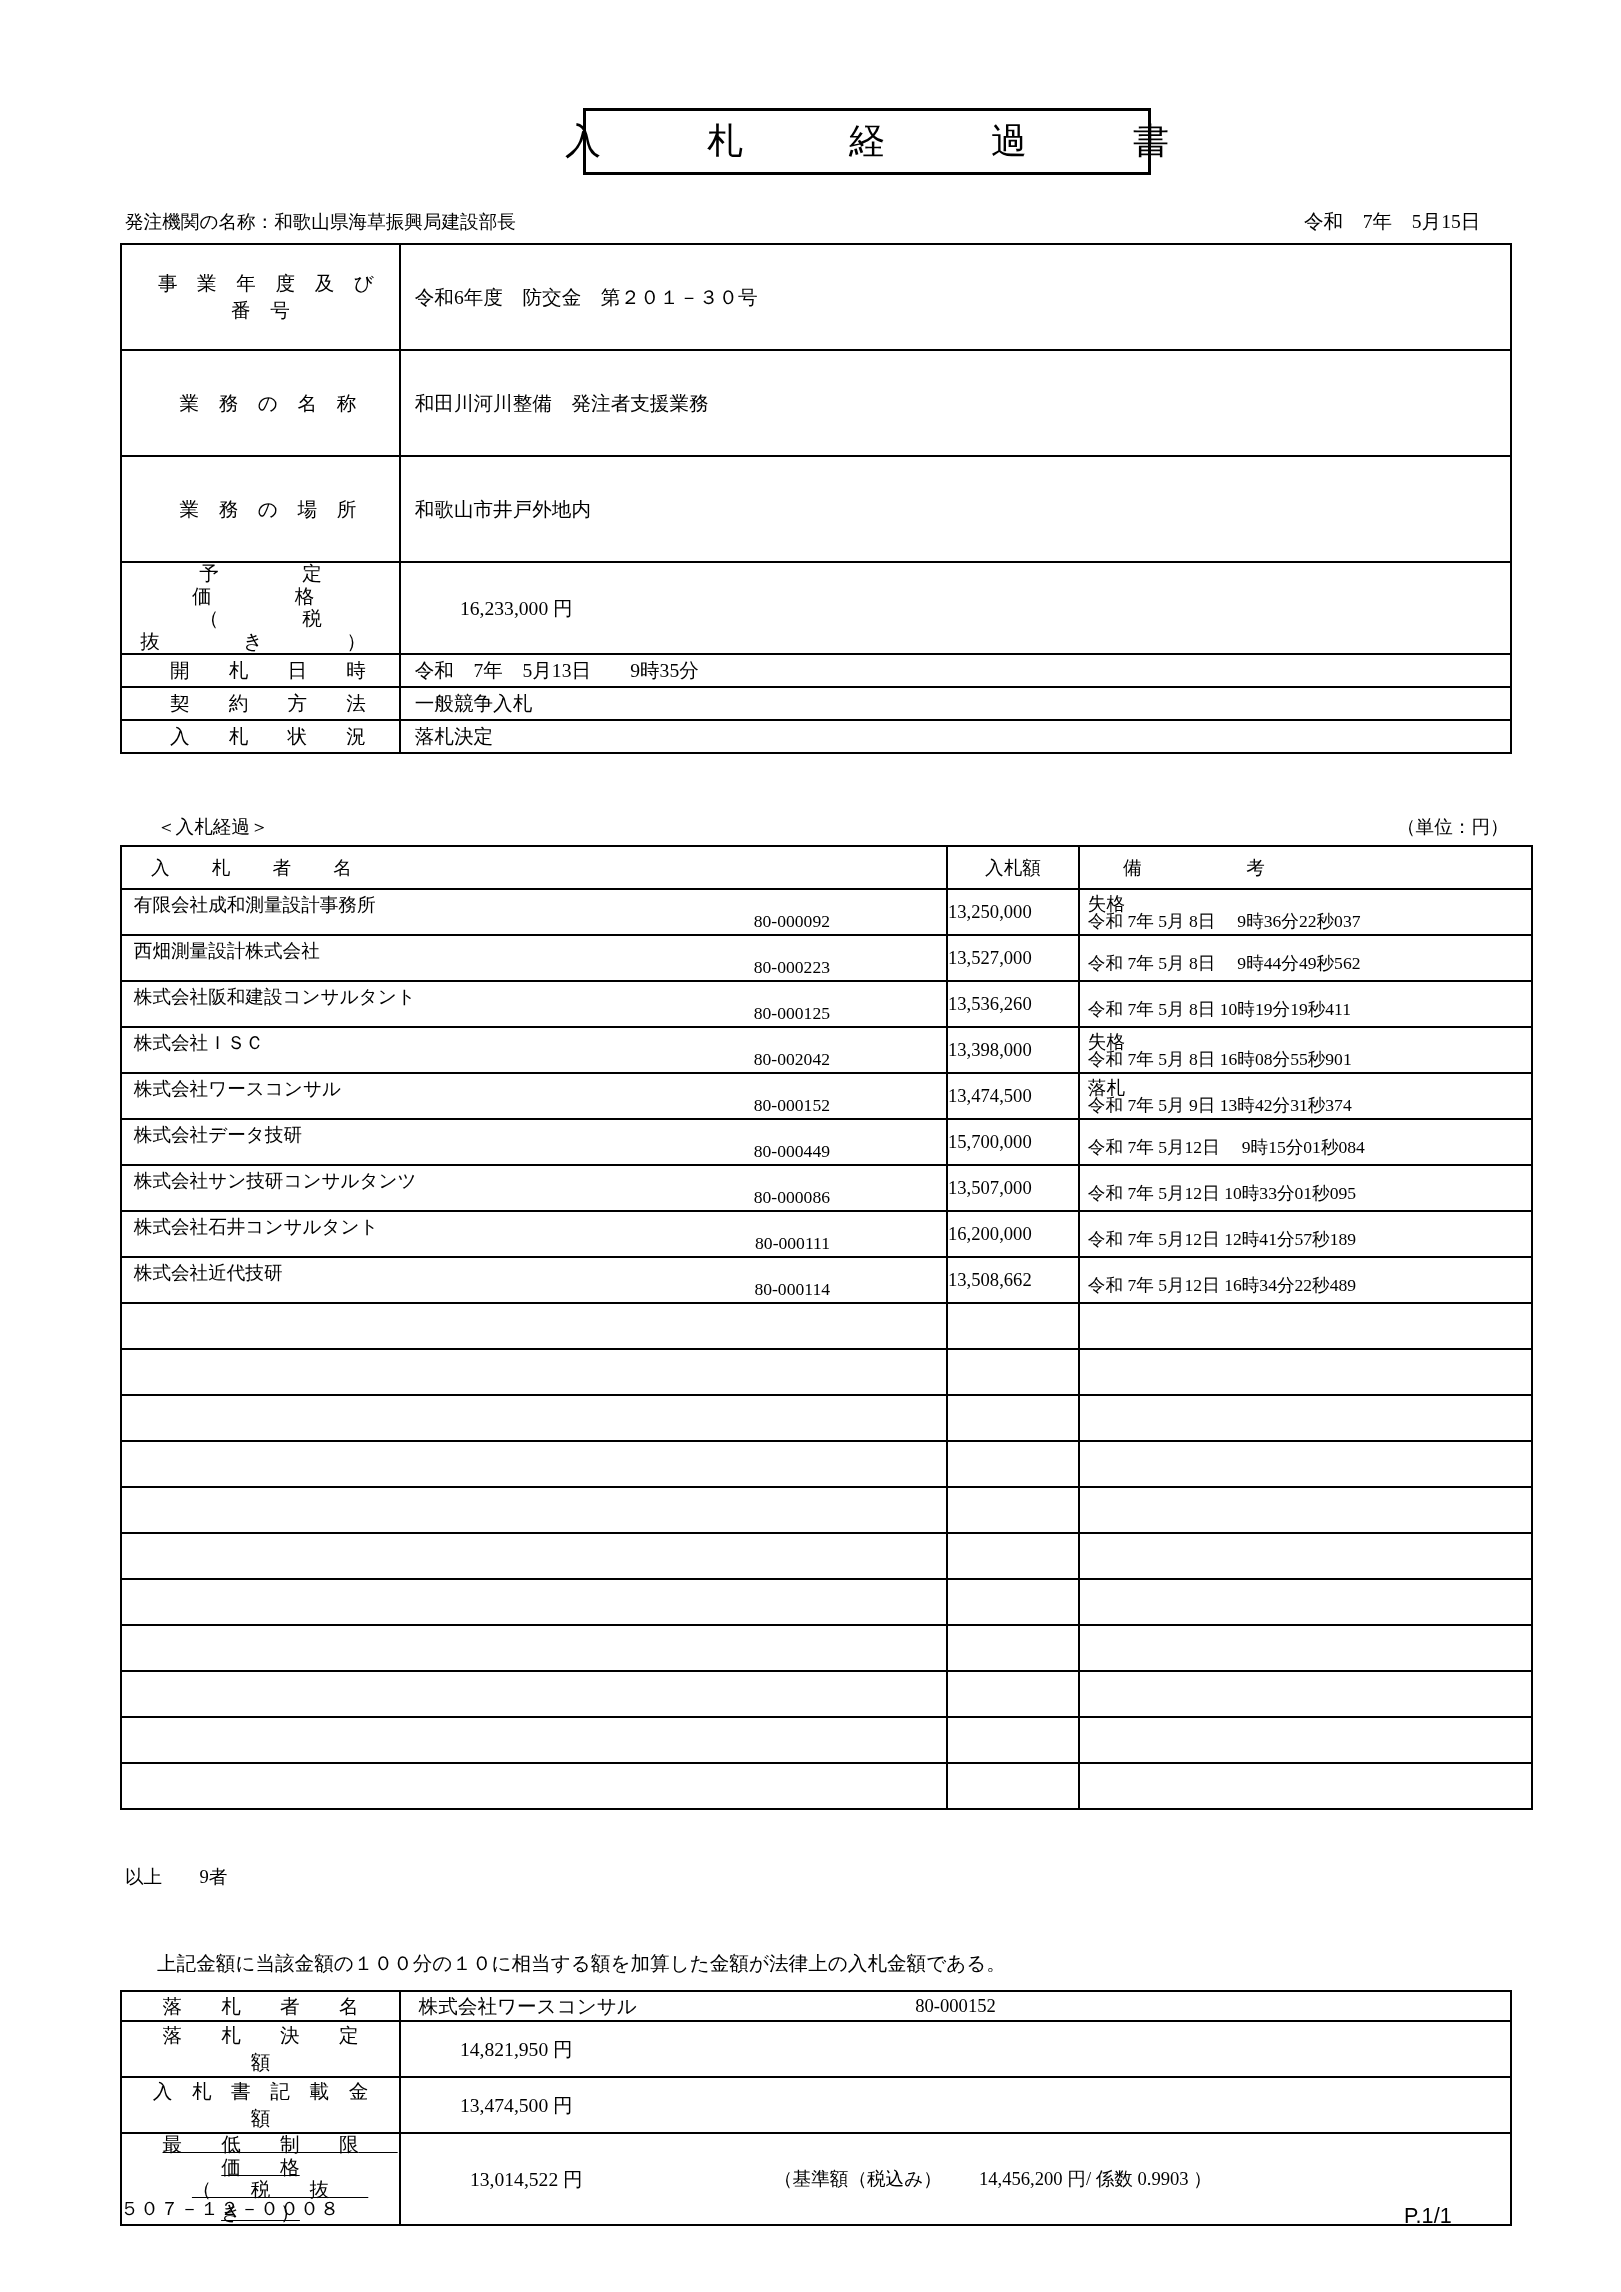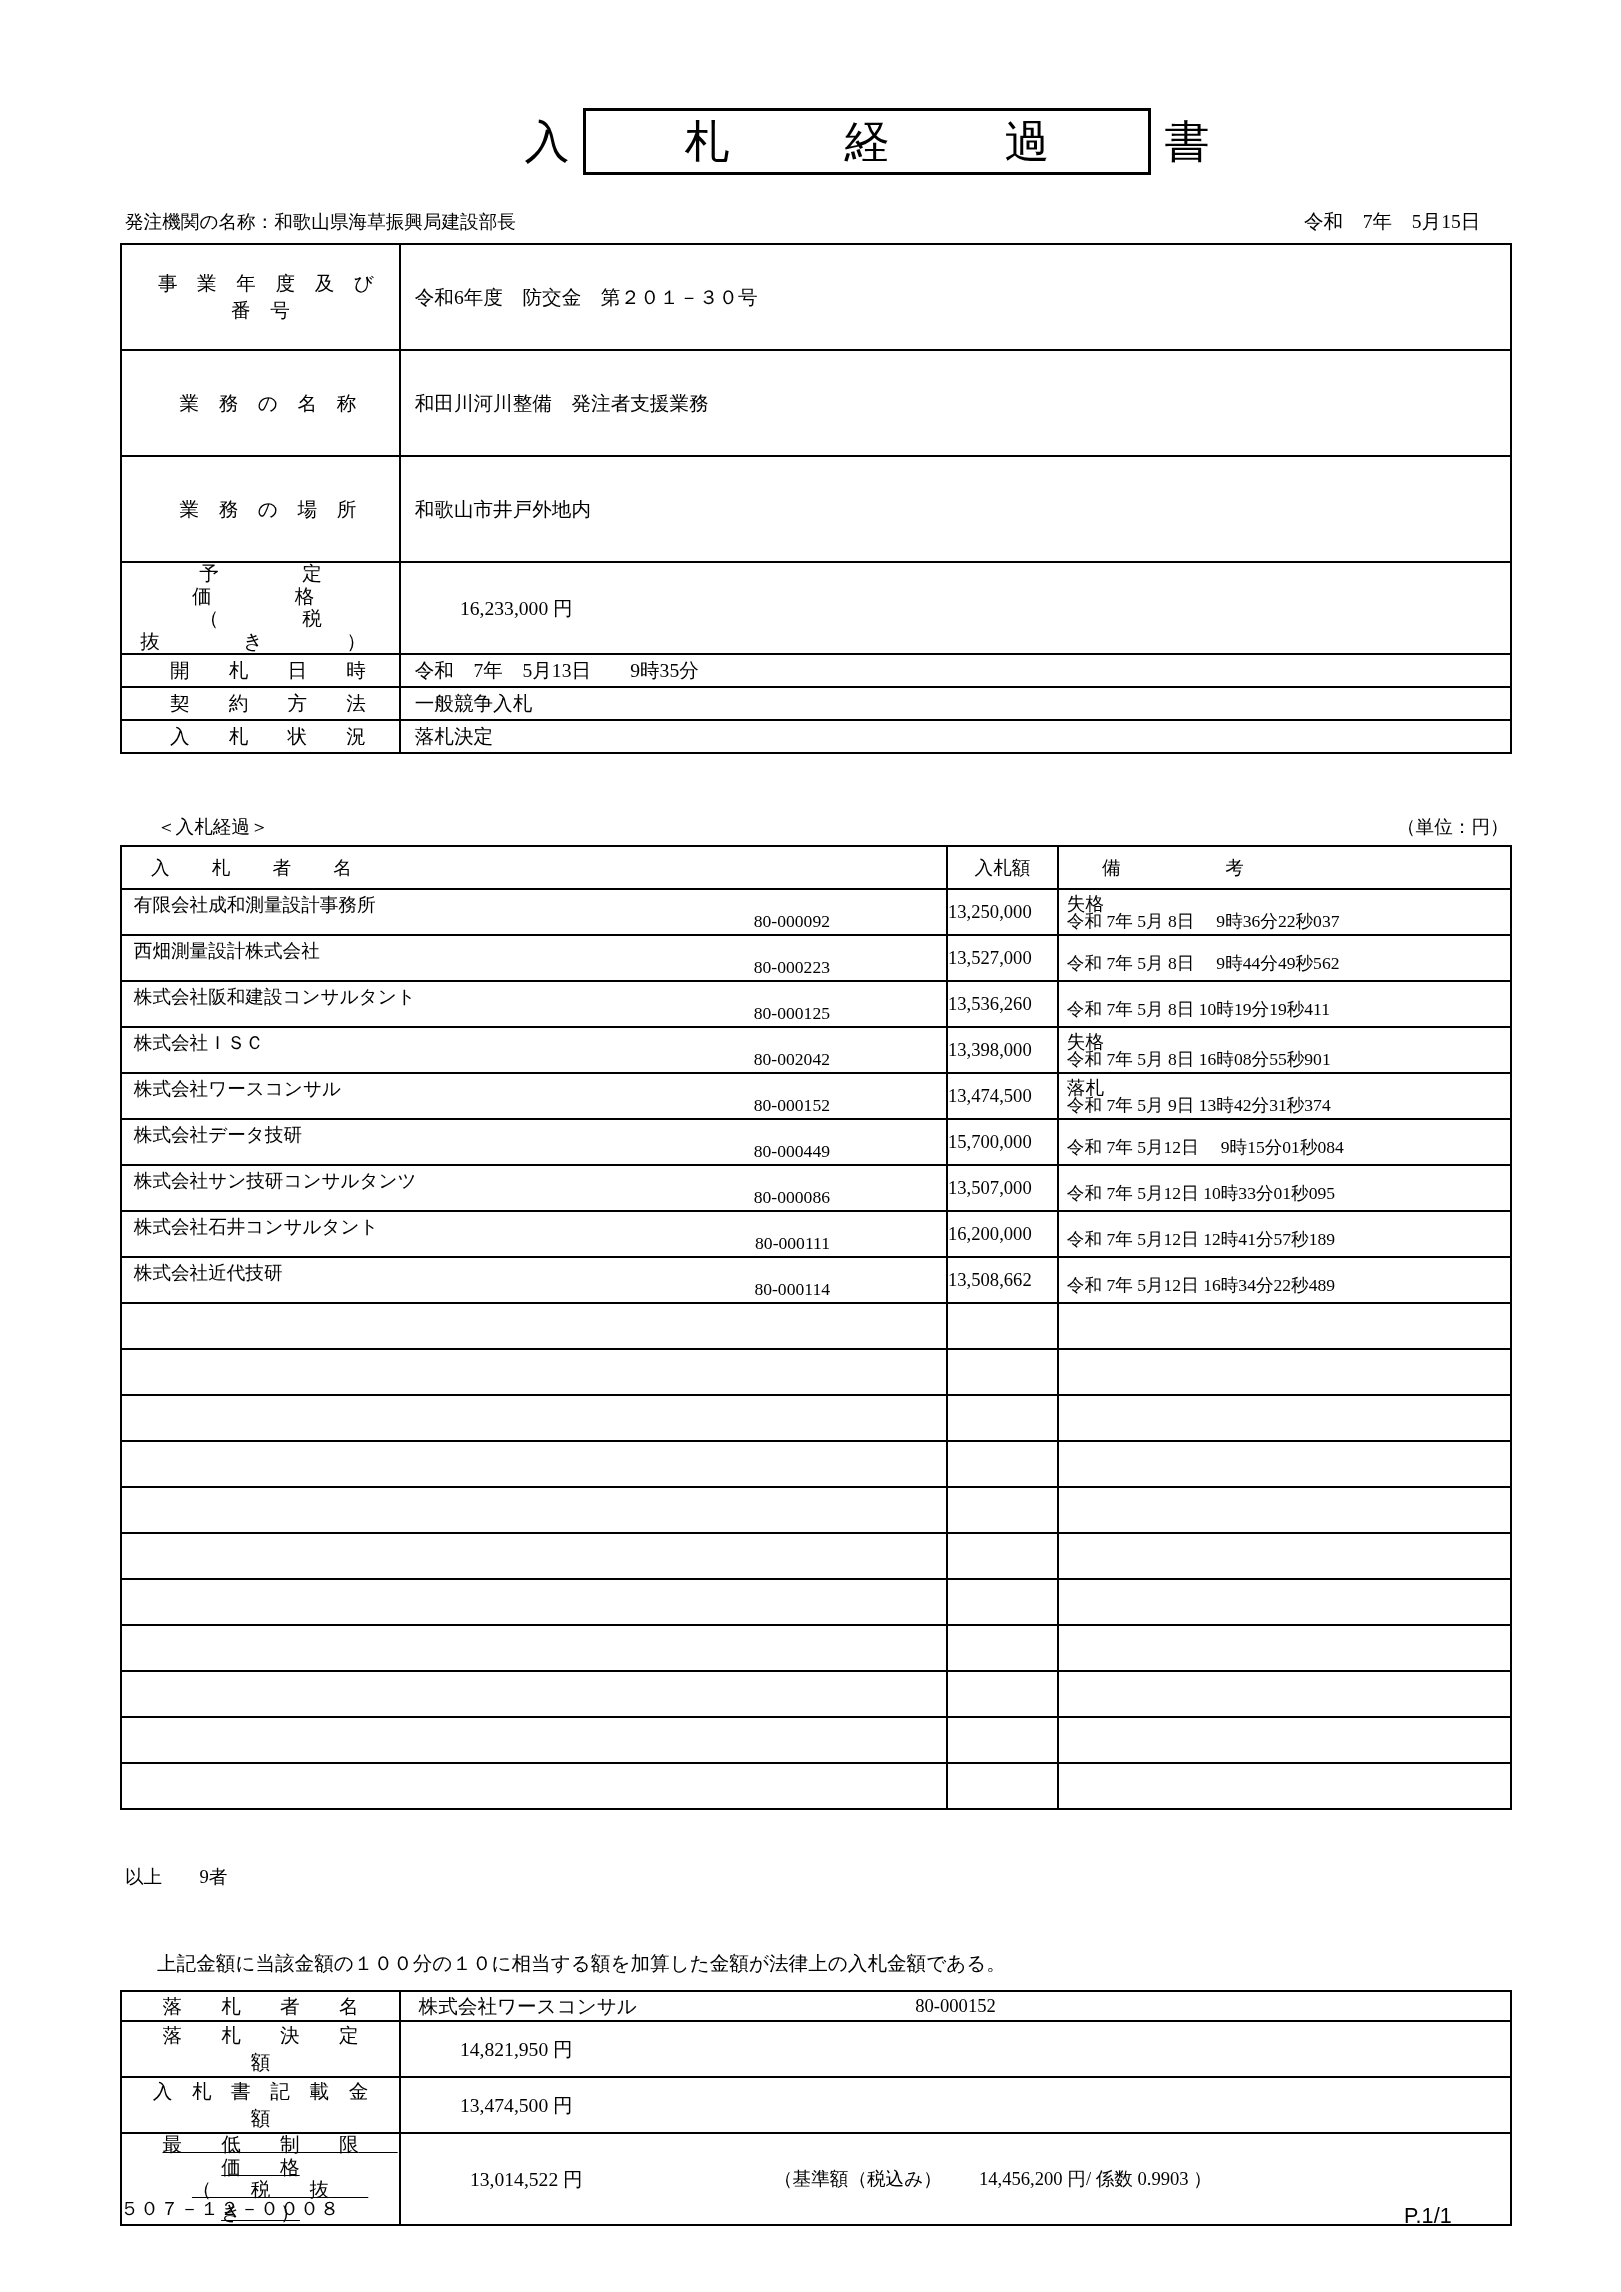--- a/index.html
+++ b/index.html
@@ -22,21 +22,21 @@
 
   
   .title-wrap {
     position: absolute;
     left: 583px; top: 108px;
     width: 568px; height: 67px;
     border: 3.9px solid #000;
     display: flex; align-items: center; justify-content: center;
   }
   .title-text {
-    font-size: 45px;
+    font-size: 36px;
     letter-spacing: 35px;
     text-indent: 35px;
     font-weight: 400;
     white-space: nowrap;
     font-family: "Liberation Serif","DejaVu Serif", serif;
   }
 
   
   .org-line {
     position: absolute;
@@ -101,21 +101,21 @@
     table-layout: fixed;
   }
   .bid-table th, .bid-table td {
     border: 2px solid #000;
     font-size: 18.6px;
     vertical-align: middle;
     padding: 0;
   }
   .bid-table thead th { height: 43px; font-weight: normal; }
   .col-name  { width: 826px; }
-  .col-amt   { width: 111px; }
+  .col-amt   { width: 132px; }
   .col-note  { width: 453px; }
   .th-name   { text-align: left; padding-left: 29px !important; letter-spacing: 11.8px; }
   .th-amt    { text-align: center; }
   .th-note   { text-align: left; letter-spacing: 43px; text-indent: 43px; }
 
   .bid-table tbody tr { height: 46px; }
   .cell-name {
     position: relative;
     height: 46px;
   }

